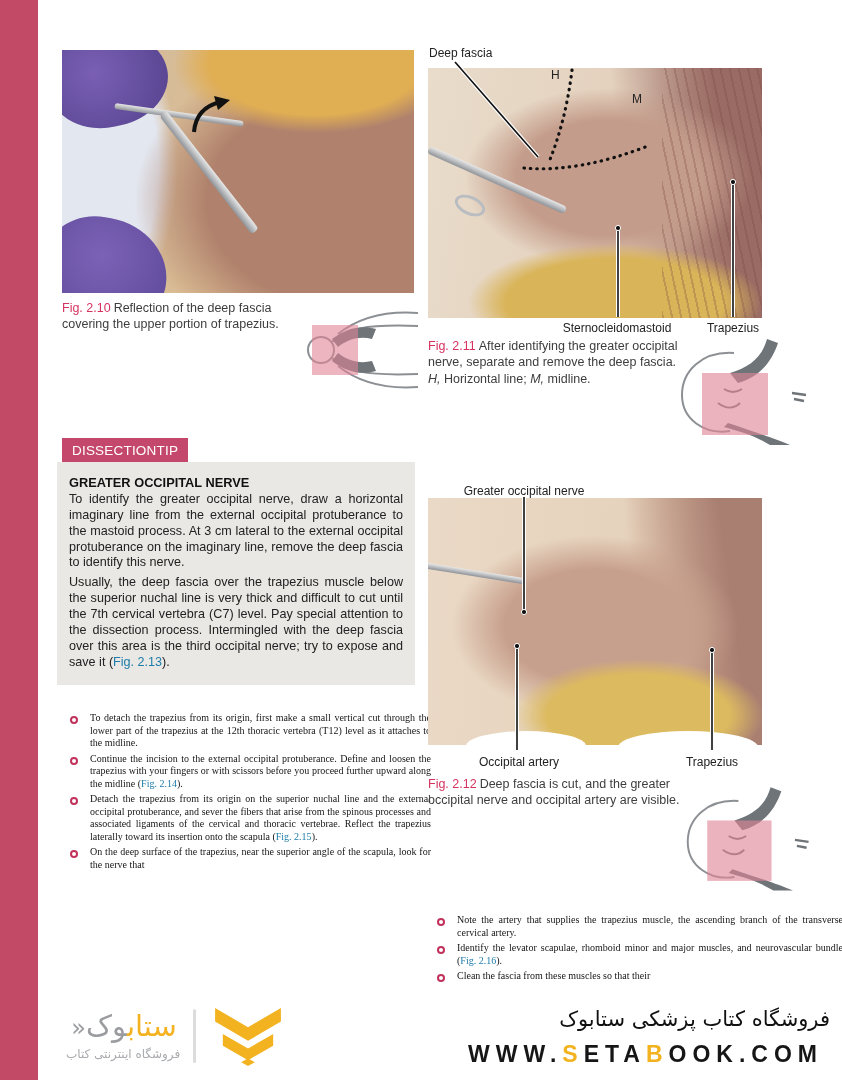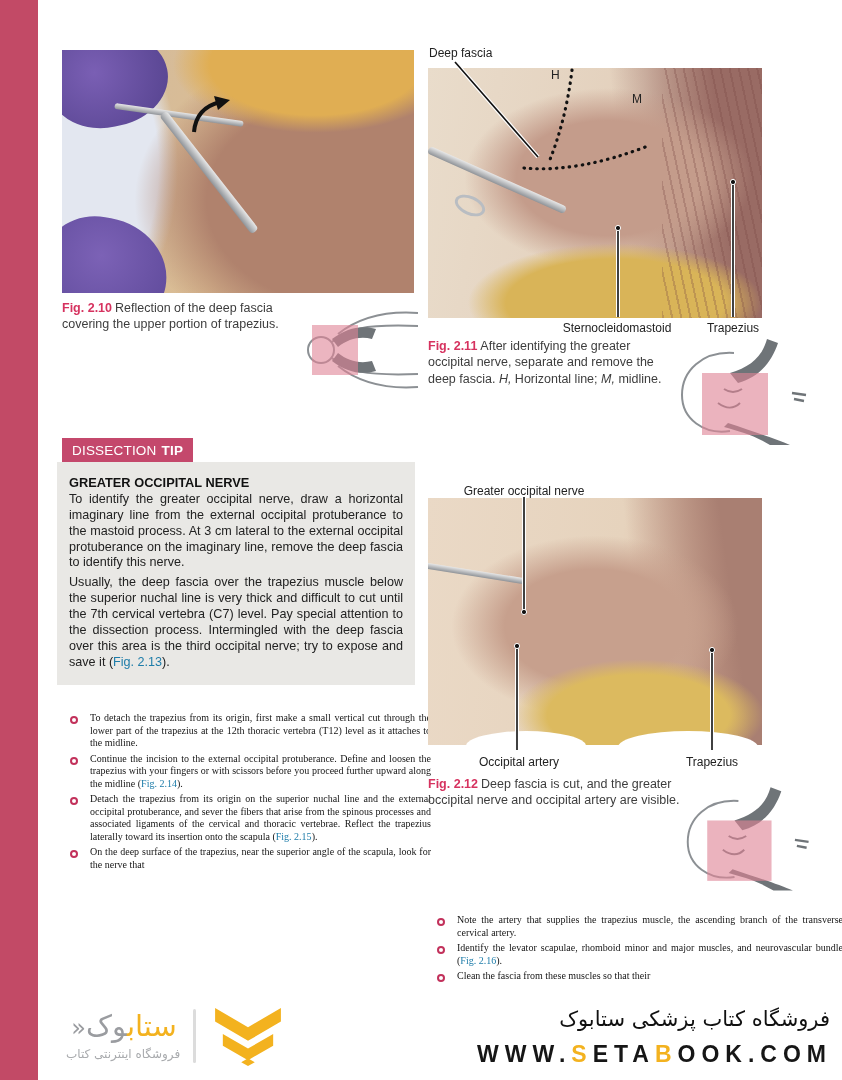--- a/index.html
+++ b/index.html
@@ -50,29 +50,29 @@
 
   
   .anno{z-index:3;pointer-events:none;}
 
   
   .plabel{z-index:4;font-size:12px;color:#222;white-space:nowrap;}
   .center{transform:translateX(-50%);}
 
   
   .caption{font-size:12.5px;line-height:1.3;color:#3d3d3d;text-align:left;}
-  .figlabel{color:#d6325f;font-weight:bold;margin-right:3px;}
+  .figlabel{color:#d6325f;font-weight:normal;margin-right:3px;}
   .ital{font-style:italic;}
   .bold{font-weight:normal;}
   .lnk{color:#1d7ca9;}
 
   
   .tipbanner{left:62px;top:438px;height:24px;background:#c4486c;color:#fff;
     display:flex;align-items:center;padding:0 10px;font-size:13.5px;letter-spacing:.2px;z-index:2;}
-  .tipbanner .b{font-weight:bold;margin-left:5px;}
+  .tipbanner .b{font-weight:normal;}
   .tipbox{left:57px;top:462px;width:358px;background:#e9e8e5;padding:9px 12px 11px;box-sizing:border-box;}
   .tipbox h4{margin:4px 0 2px;font-size:12.8px;font-weight:bold;color:#111;}
   .tipbox p{margin:0 0 4px;font-size:12.6px;line-height:1.26;text-align:justify;color:#222;}
 
   
   .bullets{list-style:none;margin:12px;padding:0;font-family:"Liberation Serif",serif;
     font-size:10px;line-height:1.25;text-align:justify;color:#151515;}
   .bullets li{position:relative;padding-left:21px;margin-bottom:3px;}
   .bullet-marker{position:absolute;left:1px;top:4px;width:8px;height:8px;border:2px solid #c2315b;
     border-radius:50%;background:#fff;box-sizing:border-box;display:block;}
@@ -85,21 +85,21 @@
   
   .footer-logo{left:66px;top:1006px;display:flex;align-items:center;gap:13px;z-index:2;}
   .wm-block{display:flex;flex-direction:column;align-items:center;}
   .wm{font-family:"DejaVu Sans",sans-serif;font-weight:normal;font-size:29px;line-height:1.1;direction:rtl;}
   .wm .gold{color:#f3b21f;}
   .wm .gry{color:#9a9ca0;}
   .wm .mark{font-size:24px;margin-left:2px;}
   .wm-sub{font-family:"DejaVu Sans",sans-serif;font-size:12px;color:#a9abae;margin-top:4px;direction:rtl;}
   .divider{width:3px;height:54px;background:#dcdcdc;border-radius:2px;}
   .tagline{right:12px;top:1007px;font-family:"DejaVu Sans",sans-serif;font-size:21px;color:#111;direction:rtl;z-index:2;}
-  .url{right:10px;top:1041px;font-family:"Liberation Sans",sans-serif;font-weight:bold;font-size:23px;
+  .url{right:19px;top:1041px;font-family:"Liberation Sans",sans-serif;font-weight:bold;font-size:23px;
     letter-spacing:6px;z-index:2;}
   .url .gold{color:#f3b21f;}
   .url .dark{color:#161616;}
 </style>
 </head>
 <body>
 
 <div class="page">
 
   <div class="abs strip"></div>

